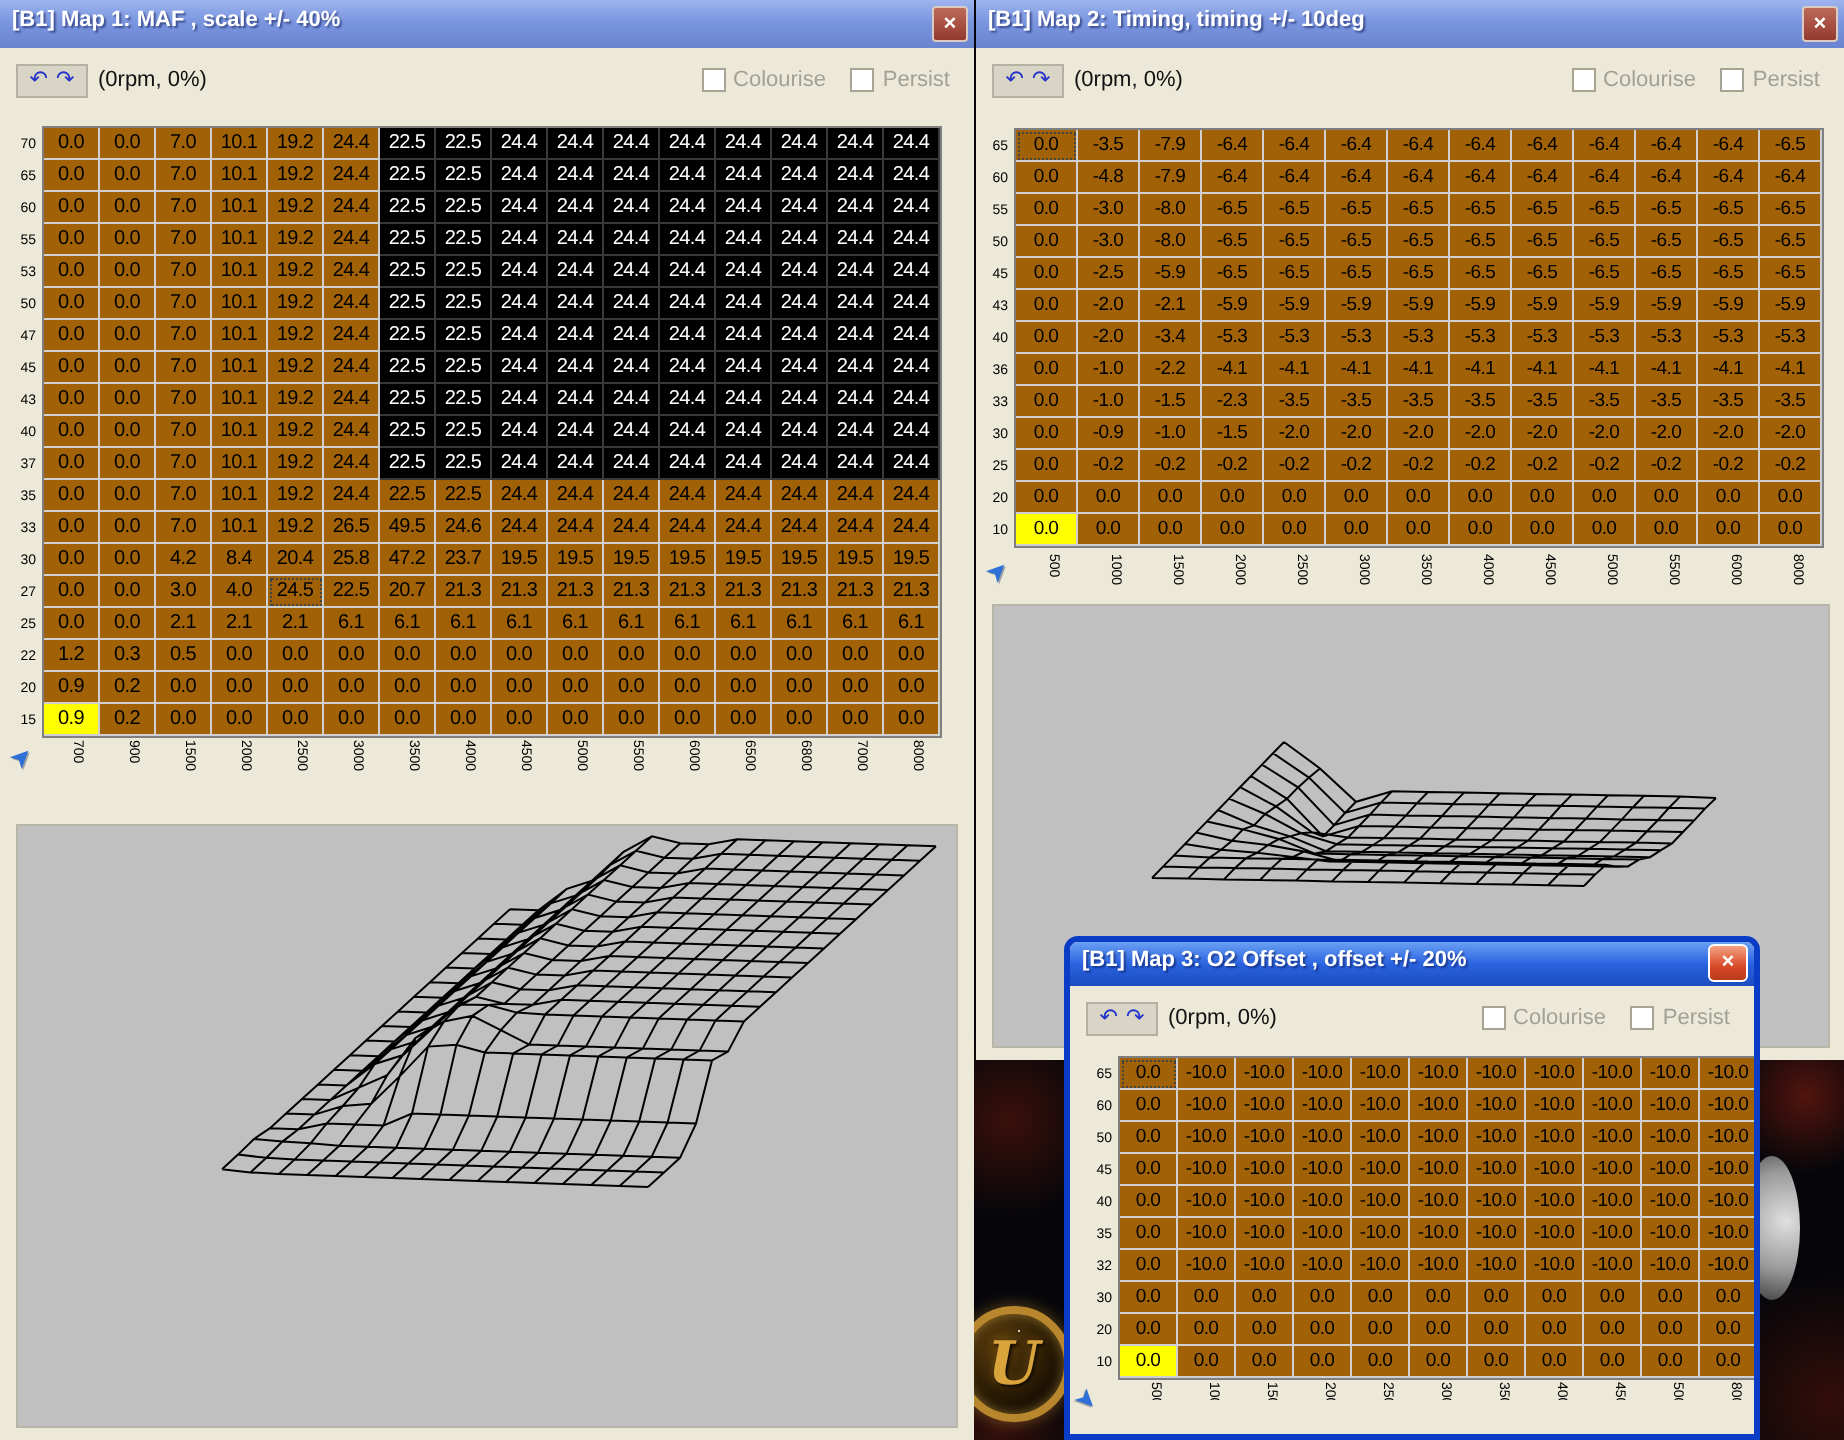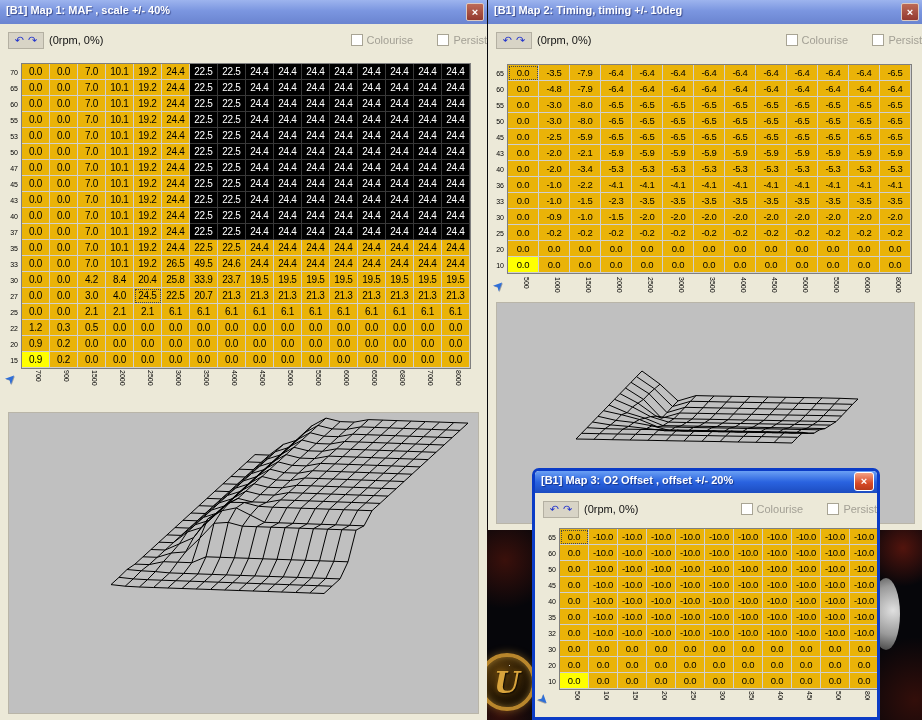--- a/index.html
+++ b/index.html
@@ -50,28 +50,28 @@
   .undoredo{position:absolute;left:8px;top:6px;width:36px;height:17px;box-sizing:border-box;
             background:#d8d4c6;border:1px solid #b4b0a2;display:flex;align-items:center;
             justify-content:center;gap:4px;}
   .undoredo span{font-size:11px;color:#2233cc;line-height:1;}
   .status{position:absolute;left:49px;top:8px;font-size:11px;color:#111;}
   .chk{position:absolute;top:8px;display:flex;align-items:center;gap:4px;
        font-size:11px;color:#a3a095;}
   .chk .box{width:12px;height:12px;box-sizing:border-box;background:#fff;
        border:1px solid #a8a494;display:inline-block;}
   .chk.colourise{right:74px;}
-  .chk.persist{right:0;}
+  .chk.persist{right:12px;}
 
   
   .gridhost{position:absolute;display:flex;}
   .rlabels{padding-top:1px;}
   .rlabel{font-size:7px;color:#000;text-align:right;padding-right:3px;box-sizing:border-box;
           display:flex;align-items:center;justify-content:flex-end;}
-  .gridbox{border:1px solid #7f7f7f;background:#eab308;align-self:flex-start;}
+  .gridbox{border:1px solid #7f7f7f;background:#a16207;align-self:flex-start;}
   .grow{display:flex;}
   .cell{display:flex;align-items:center;justify-content:center;box-sizing:border-box;
         height:100%;border-right:1px solid #cfcfcf;border-bottom:1px solid #cfcfcf;
         font-size:10px;color:#000;letter-spacing:-0.3px;}
   .w2 .cell,.w3 .cell{font-size:9.5px;}
   .cell.dark{background:#000;color:#fff;border-color:#383838;}
   .cell.hl{background:var(--cell_hl);}
   .cell.sel{outline:1px dotted #444;outline-offset:-2px;}
   .collabels{position:absolute;display:flex;overflow:hidden;}
   .clabel{position:relative;height:100%;overflow:hidden;flex:none;}
@@ -424,21 +424,21 @@
             <div class="cell" style="width: 28px;">24.4</div>
             <div class="cell" style="width: 28px;">24.4</div>
           </div>
           <div class="grow" style="height: 16px;">
             <div class="cell" style="width: 28px;">0.0</div>
             <div class="cell" style="width: 28px;">0.0</div>
             <div class="cell" style="width: 28px;">4.2</div>
             <div class="cell" style="width: 28px;">8.4</div>
             <div class="cell" style="width: 28px;">20.4</div>
             <div class="cell" style="width: 28px;">25.8</div>
-            <div class="cell" style="width: 28px;">33.9</div>
+            <div class="cell" style="width: 28px;">47.2</div>
             <div class="cell" style="width: 28px;">23.7</div>
             <div class="cell" style="width: 28px;">19.5</div>
             <div class="cell" style="width: 28px;">19.5</div>
             <div class="cell" style="width: 28px;">19.5</div>
             <div class="cell" style="width: 28px;">19.5</div>
             <div class="cell" style="width: 28px;">19.5</div>
             <div class="cell" style="width: 28px;">19.5</div>
             <div class="cell" style="width: 28px;">19.5</div>
             <div class="cell" style="width: 28px;">19.5</div>
           </div>

